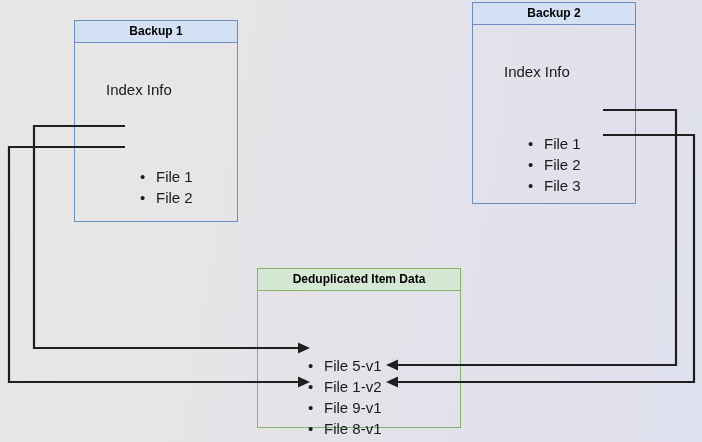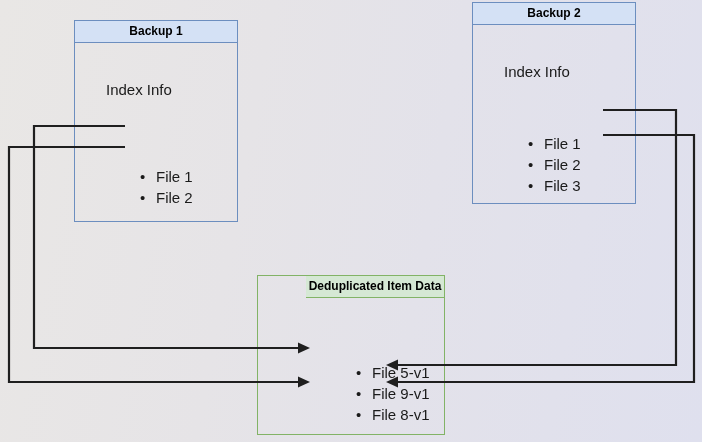--- a/index.html
+++ b/index.html
@@ -28,21 +28,21 @@
   .blue{border:1px solid #6c8ebf;}
   .blue .hdr{background:#d4e1f5;border-bottom:1px solid #6c8ebf;}
   .blue .body{border:none;}
 
   
   .green{border:1px solid #82b366;}
   .green .hdr{background:#d5e8d4;border-bottom:1px solid #82b366;}
 
   #backup1{left:74px;top:20px;width:164px;height:202px;}
   #backup2{left:472px;top:2px;width:164px;height:202px;}
-  #dedup{left:257px;top:275px;width:188px;height:160px;padding-left:48px;}
+  #dedup{left:257px;top:268px;width:204px;height:160px;}
 
   .idxlabel{
     position:absolute;font-size:15px;color:#1a1a1a;white-space:nowrap;margin-left:6px;
   }
   #b1-idx{left:25px;top:38px;}
   #b2-idx{left:25px;top:38px;}
 
   ul.files{
     list-style:none;margin:10px;padding:0;position:absolute;
   }
@@ -89,20 +89,21 @@
         <li>File 3</li>
       </ul>
     </div>
   </div>
 
   <div class="node green" id="dedup">
     <div class="hdr">Deduplicated Item Data</div>
     <div class="body">
       <ul class="files" id="dd-files">
         <li>File 5-v1</li>
+        <li>File 1-v2</li>
         <li>File 9-v1</li>
         <li>File 8-v1</li>
       </ul>
     </div>
   </div>
 
   <svg id="wires" viewBox="0 0 702 442">
 
     <g>
       <path d="M125,126 L34,126 L34,348 L298,348"></path>

